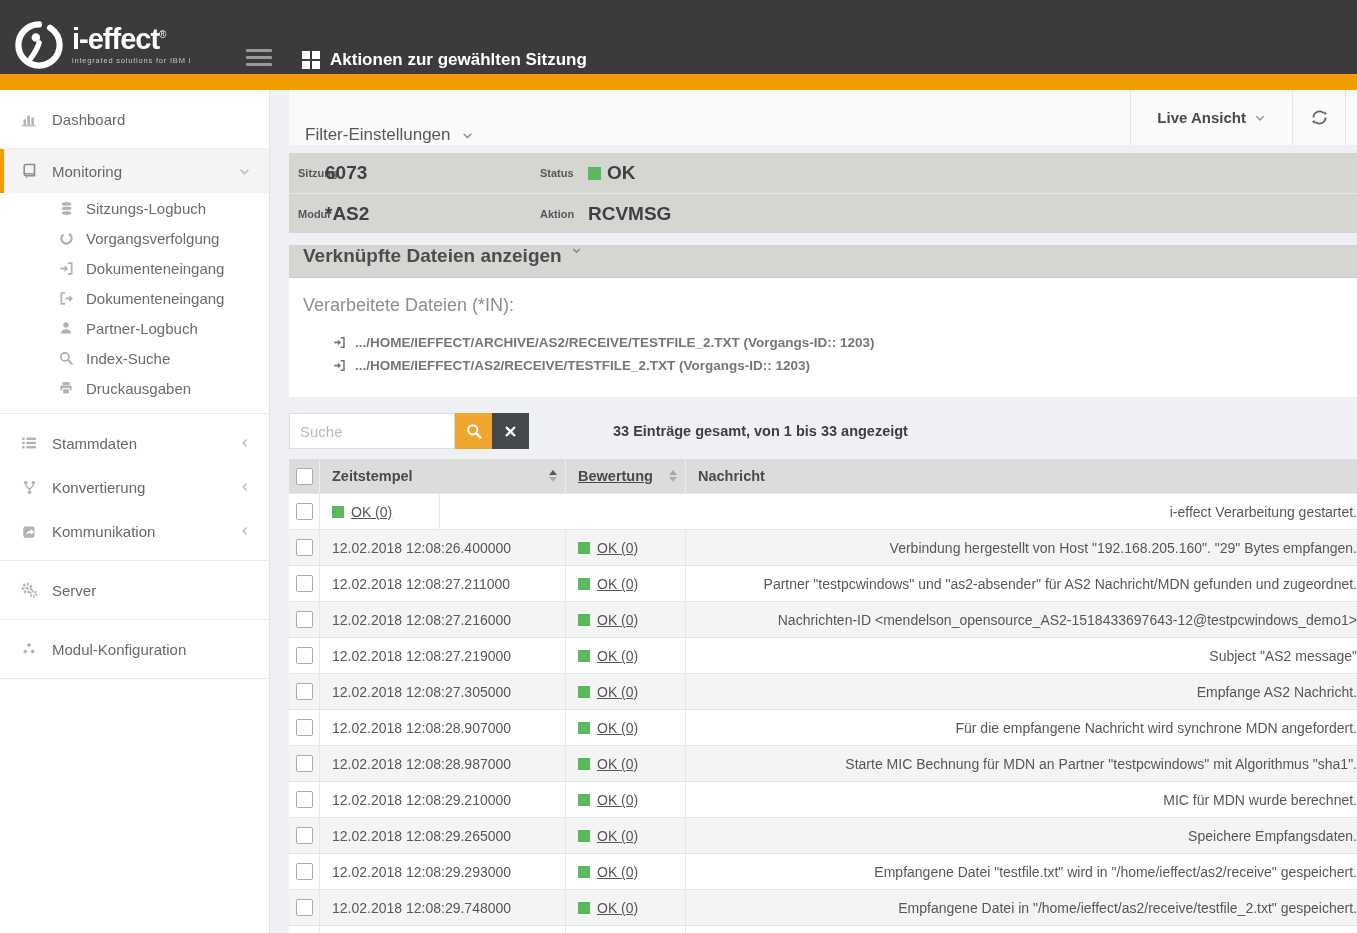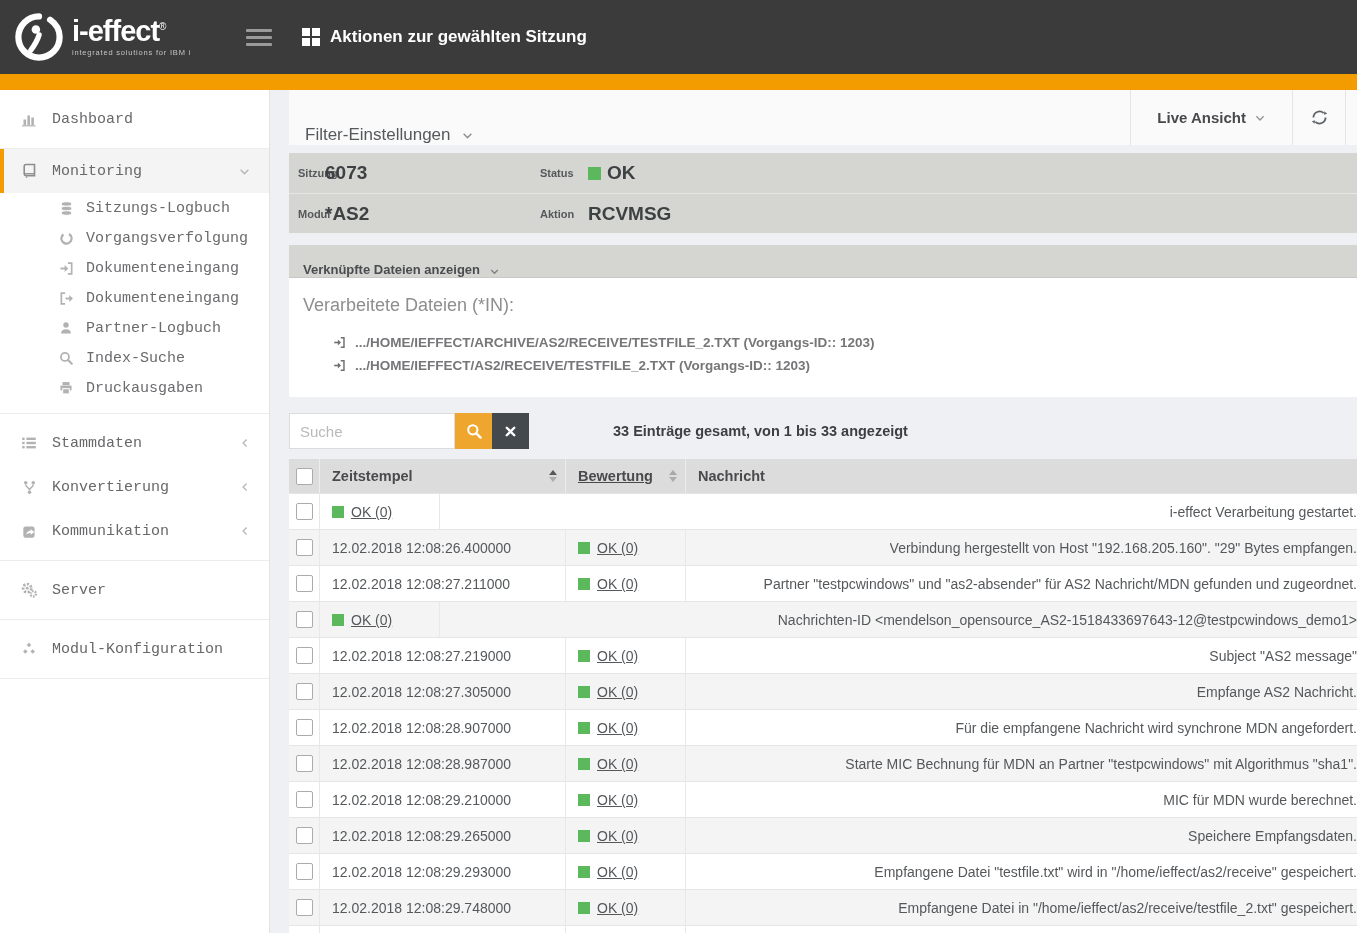--- a/index.html
+++ b/index.html
@@ -1,39 +1,39 @@
 <!DOCTYPE html>
 <html><head>
 <meta charset="utf-8">
 <style>
   * { margin:0; padding:0; box-sizing:border-box; }
   html,body { width:1357px; height:933px; overflow:hidden; }
   body { font-family:"Liberation Sans","DejaVu Sans",sans-serif; background:#eef0f3; color:#555; }
 
   
-  .topbar { height:74px; background:#3b3b3b; display:flex; align-items:center; padding:4px 14px; }
+  .topbar { height:74px; background:#3b3b3b; display:flex; align-items:flex-end; padding:4px 14px; }
   .accentbar { height:16px; background:#f39c00; }
   .logo { display:flex; align-items:center; gap:8px; width:210px; }
   .logo-text { color:#fff; line-height:1; }
   .logo-name { font-size:29px; font-weight:bold; letter-spacing:-1px; }
   .logo-name sup { font-size:10px; font-weight:normal; }
   .logo-tag { font-size:7.5px; color:#c4c4c4; letter-spacing:.8px; margin-top:3px; }
   .hamburger { margin-left:22px; cursor:pointer; display:inline-block; }
   .hamburger span { display:block; width:26px; height:3px; background:#9a9a9a; margin:4px 0; border-radius:1px; }
   .page-title-wrap { display:flex; align-items:center; gap:10px; margin-left:30px; }
   .grid-ico { display:grid; grid-template-columns:8px 8px; grid-template-rows:8px 8px; gap:2px; }
   .grid-ico i { background:#fff; display:block; }
   .page-title { color:#fff; font-size:17px; font-weight:bold; }
 
   
   .shell { display:flex; height:843px; }
 
   
   .sidebar { width:270px; background:#fff; border-right:1px solid #e2e2e2; height:100%; font-size:15px; color:#68686b; }
-  .side-group { border-bottom:1px solid #ececec; padding:7px 0;font-family:Liberation Mono, monospace; }
+  .side-group { border-bottom:1px solid #ececec; padding:7px 0; }
   .side-group.tight { padding:0 0 10px 0; }
   .side-item { height:44px; display:flex; align-items:center; padding:0 18px; cursor:pointer; position:relative; }
   .side-item .ico { width:22px; margin-right:12px; color:#b2b2b2; display:inline-flex; justify-content:center; }
   .side-item.active { background:#f4f4f4; border-left:4px solid #f39c00; padding-left:14px; }
   .side-item .chev { margin-left:auto; color:#b9b9b9; display:inline-flex; }
   .sub-item { height:30px; display:flex; align-items:center; padding-left:56px; cursor:pointer; color:#6b6b6e; }
   .sub-item .ico { width:20px; margin-right:10px; color:#b2b2b2; display:inline-flex; justify-content:center; }
 
   
   .main { flex:1; margin-left:19px; min-width:0; }
@@ -48,21 +48,21 @@
   .session-panel { margin-top:8px; background:#d5d5d2; }
   .sess-row { height:40px; display:flex; align-items:center; }
   .sess-row + .sess-row { border-top:1px solid #e6e6e2; }
   .sess-label { font-size:11px; font-weight:bold; color:#55585b; padding-left:9px; width:36px; }
   .sess-label.second { width:57px; margin-left:103px; }
   .sess-value { font-size:19px; font-weight:bold; color:#3e4144; width:103px; display:flex; align-items:center; gap:6px; }
   .sess-value.wide { width:auto; }
   .ok-square { width:13px; height:13px; background:#5cb85c; display:inline-block; }
 
   .linked-block { margin-top:12px; }
-  .linked-header { height:33px; background:#d5d5d2; border-bottom:1px solid #c9c9c5; display:flex; align-items:flex-end; gap:9px; padding:0 14px; font-size:13px; font-weight:bold; color:#4a4d50; cursor:pointer; }
+  .linked-header { height:33px; background:#d5d5d2; border-bottom:1px solid #c9c9c5; display:flex; align-items:flex-start; gap:9px; padding:0 14px; font-size:19px; font-weight:bold; color:#4a4d50; cursor:pointer; }
   .linked-body { background:#fff; padding:17px 14px 20px 14px; }
   .linked-heading { font-size:18px; color:#8e8e8e; margin-bottom:15px; }
   .file-row { display:flex; align-items:center; gap:9px; margin-left:30px; height:23px; font-size:13.5px; font-weight:bold; color:#767679; cursor:pointer; }
   .file-row .ico { color:#707073; display:inline-flex; }
 
   .search-row { margin-top:16px; display:flex; align-items:center; }
   .search-input { width:166px; height:36px; border:1px solid #dcdcdc; background:#fff; padding:0 10px; font-size:15px; color:#555; font-family:inherit; }
   .search-input::placeholder { color:#b9b9b9; }
   .btn { width:37px; height:36px; display:flex; align-items:center; justify-content:center; cursor:pointer; border:none; }
   .btn-search { background:#efa62f; color:#fff; }
@@ -534,20 +534,23 @@
             </div>
             <div class="tcell col-msg">
               <span class="msg-text">Partner "testpcwindows" und "as2-absender" für AS2 Nachricht/MDN gefunden und zugeordnet.</span>
             </div>
           </div>
 
           <div class="trow alt">
             <div class="tcell col-check">
               <span class="checkbox"></span>
             </div>
+            <div class="tcell col-time">
+              <span>12.02.2018 12:08:27.216000</span>
+            </div>
             <div class="tcell col-rate">
               <span class="rate-wrap">
                 <span class="rate-sq"></span>
                 <span>OK (0)</span>
               </span>
             </div>
             <div class="tcell col-msg">
               <span class="msg-text">Nachrichten-ID &lt;mendelson_opensource_AS2-1518433697643-12@testpcwindows_demo1&gt;</span>
             </div>
           </div>

